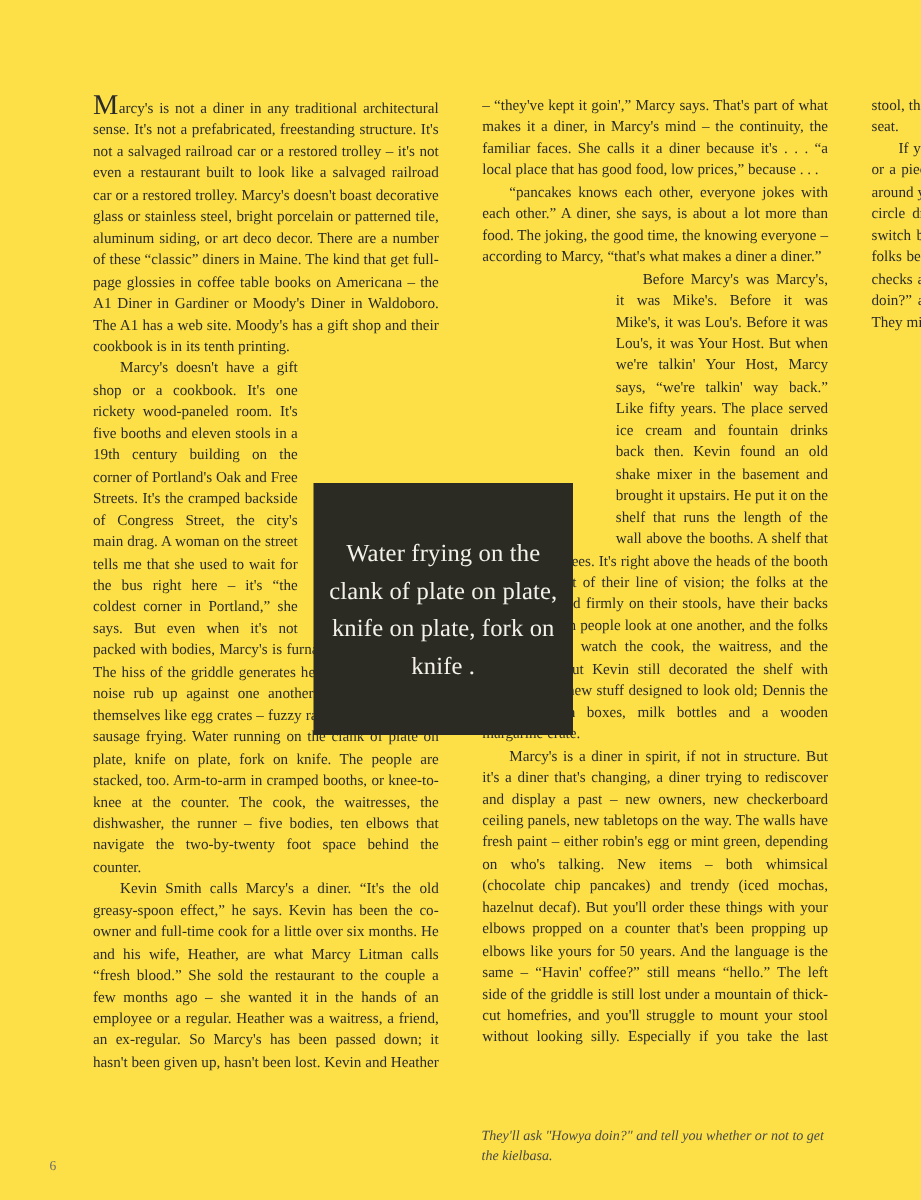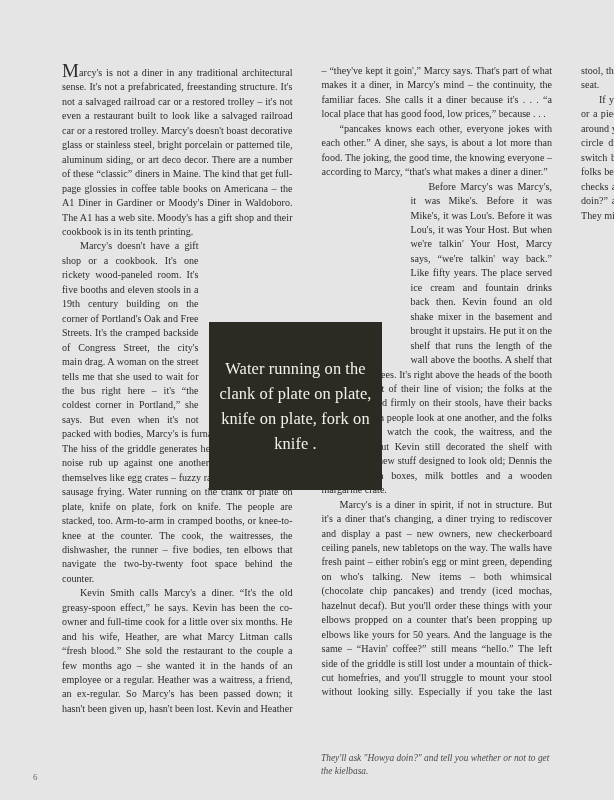--- a/index.html
+++ b/index.html
@@ -12,21 +12,21 @@
     height: 800px;
     font-family: "Liberation Serif", "DejaVu Serif", serif;
     color: #262626;
     position: relative;
     overflow: hidden;
   }
 
   .page {
     position: absolute;
     inset: 0;
-    background: #e5e5e5;
+    background: #fde047;
   }
 
   
   .columns {
     position: absolute;
     left: 62px;
     top: 64px;
     width: 490px;
     height: 660px;
     column-count: 2;
@@ -129,20 +129,20 @@
 
     <p><span class="wrap-right-spacer"></span><span>Before Marcy's was Marcy's, it was Mike's. Before it was Mike's, it was Lou's. Before it was Lou's, it was Your Host. But when we're talkin' Your Host, Marcy says, “we're talkin' way back.” Like fifty years. The place served ice cream and fountain drinks back then. Kevin found an old shake mixer in the basement and brought it upstairs. He put it on the shelf that runs the length of the wall above the booths. A shelf that no one really sees. It's right above the heads of the booth people and out of their line of vision; the folks at the counter, planted firmly on their stools, have their backs to it. The booth people look at one another, and the folks at the counter watch the cook, the waitress, and the dishwasher. But Kevin still decorated the shelf with memorabilia, new stuff designed to look old; Dennis the Menace lunch boxes, milk bottles and a wooden margarine crate.</span></p>
 
     <p><span>Marcy's is a diner in spirit, if not in structure. But it's a diner that's changing, a diner trying to rediscover and display a past – new owners, new checkerboard ceiling panels, new tabletops on the way. The walls have fresh paint – either robin's egg or mint green, depending on who's talking. New items – both whimsical (chocolate chip pancakes) and trendy (iced mochas, hazelnut decaf). But you'll order these things with your elbows propped on a counter that's been propping up elbows like yours for 50 years. And the language is the same – “Havin' coffee?” still means “hello.” The left side of the griddle is still lost under a mountain of thick-cut homefries, and you'll struggle to mount your stool without looking silly. Especially if you take the last stool, the one nearest the grill, the one with the rattletrap seat.</span></p>
 
     <p><span>If you stay long enough – for three fill-ups, maybe, or a piece of chocolate cream pie – the day will unfold around you in rushes and lulls. The four ceiling fans will circle drunkenly, and you'll run your fingers over the switch blade nicks in the ruddy wood. You'll watch the folks behind the counter slide past one another and pass checks and change like batons. They'll ask you “Howya doin?” and tell you whether or not to get the kielbasa. They might remember</span></p>
 
   </div>
 
   <div class="pullquote">
-    <div class="pullquote-text">Water running on the clank of plate on plate, knife on plate, fork on knife .</div>
+    <div class="pullquote-text">Water frying on the clank of plate on plate, knife on plate, fork on knife .</div>
   </div>
 
   <div class="page-number">6</div>
 
   <div class="caption">They'll ask "Howya doin?" and tell you whether or not to get the kielbasa.</div>
 
 </div>
 
 </body></html>

